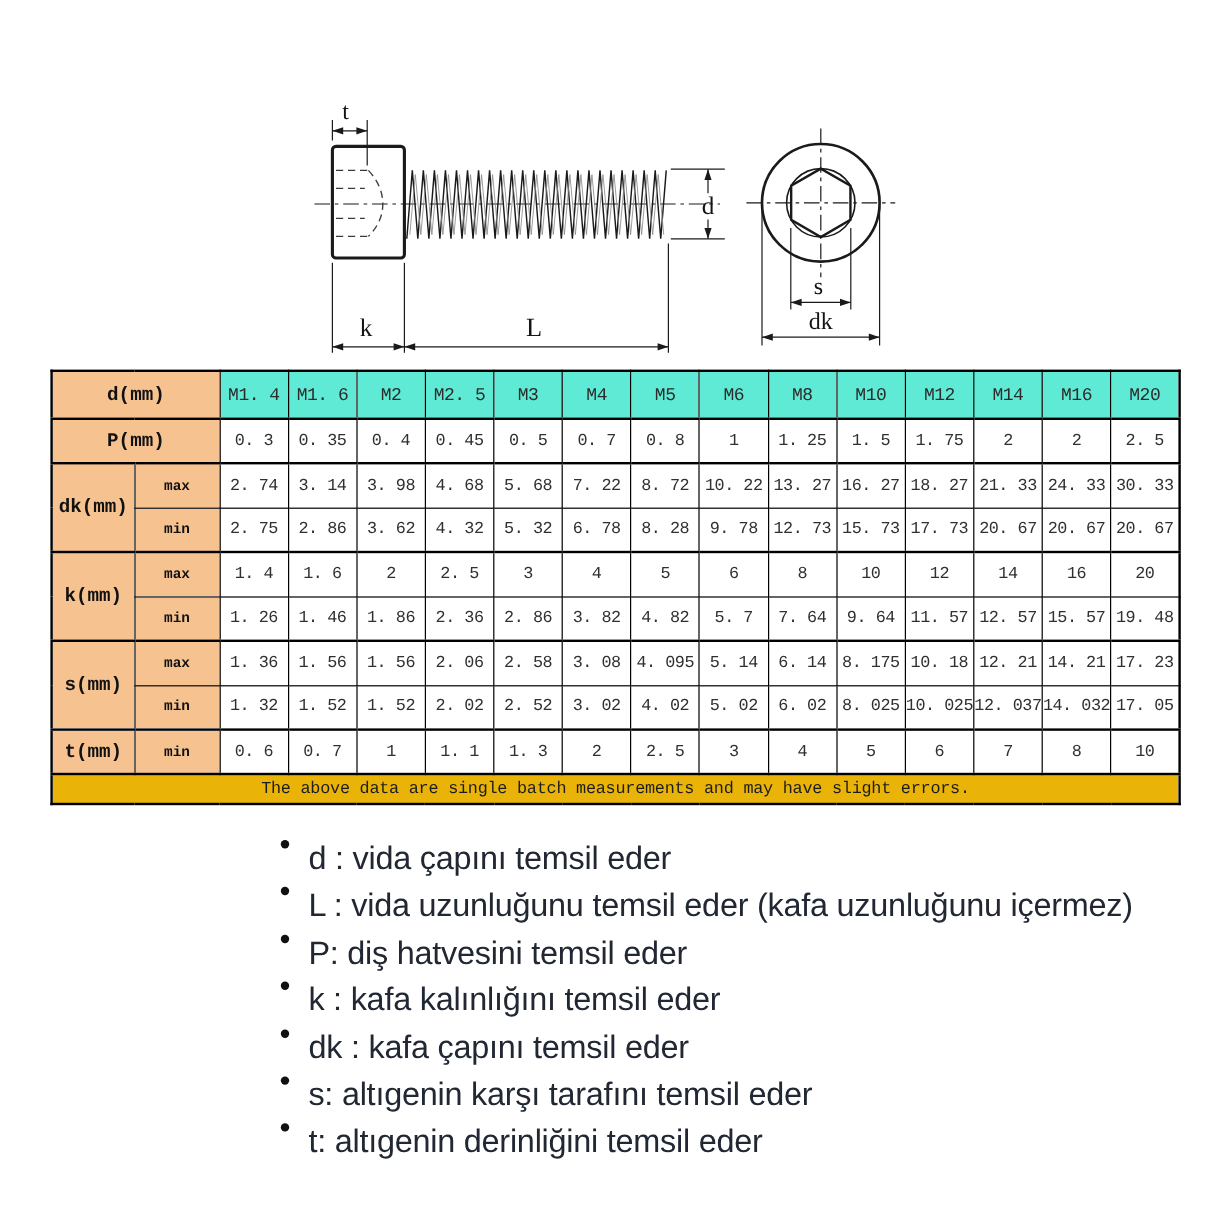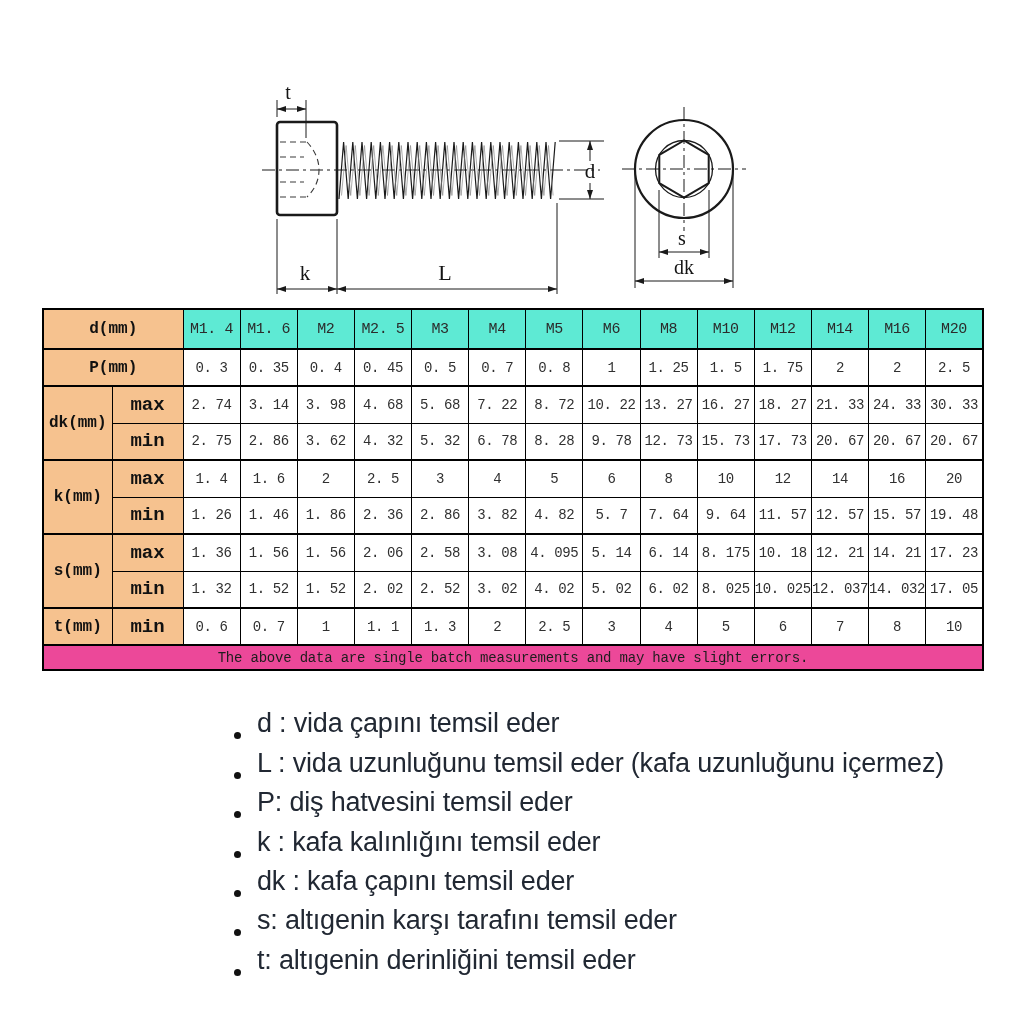--- a/index.html
+++ b/index.html
@@ -12,29 +12,29 @@
 
   
   .table-wrap{position:absolute;left:42px;top:308px;width:940px;border-radius:18px;}
   table.spec{border-collapse:collapse;table-layout:fixed;width:940px;border:2px solid #000;}
   table.spec td{border:1px solid #000;text-align:center;vertical-align:middle;padding:0;overflow:hidden;white-space:nowrap;}
   tr.hr{height:40px;}
   tr.dr{height:37px;}
   tr.nr{height:25px;}
   tr.gs td{border-top-width:2px;}
   td.lbl{background:#f6c28f;font-family:"Liberation Mono",monospace;font-weight:bold;font-size:16px;color:#111;}
-  td.sub{font-size:19px;margin-top:19px;}
+  td.sub{font-size:12px;margin-top:19px;}
   td.hdr{background:#5eead4;font-family:"Liberation Mono",monospace;font-size:15px;color:#2b2b2b;letter-spacing:-0.4px;}
   td.val{background:#ffffff;font-family:"Liberation Mono",monospace;font-size:14px;color:#303030;letter-spacing:-0.4px;}
-  td.note{background:#ec4899;font-family:"Liberation Mono",monospace;font-size:14px;color:#1d1d1d;letter-spacing:-0.2px;margin-top:16px;}
+  td.note{background:#eab308;font-family:"Liberation Mono",monospace;font-size:14px;color:#1d1d1d;letter-spacing:-0.2px;margin-top:16px;}
 
   
   .legend{position:absolute;left:234px;top:700px;width:780px;}
   .legend ul{list-style:none;margin:0;padding:0;}
-  .legend li{display:flex;align-items:flex-end;height:39.4px;}
+  .legend li{display:flex;align-items:flex-start;height:39.4px;}
   .legend .dot{width:7px;height:7px;border-radius:50%;background:#111;margin-right:16px;flex:0 0 auto;}
   .legend .ltext{font-size:27px;color:#212833;letter-spacing:-0.2px;}
 </style>
 </head>
 <body>
 
 <div class="page">
 
   <svg id="drawing" viewBox="0 0 1024 305">
     <g stroke="#1a1a1a" fill="none" stroke-linecap="butt">

